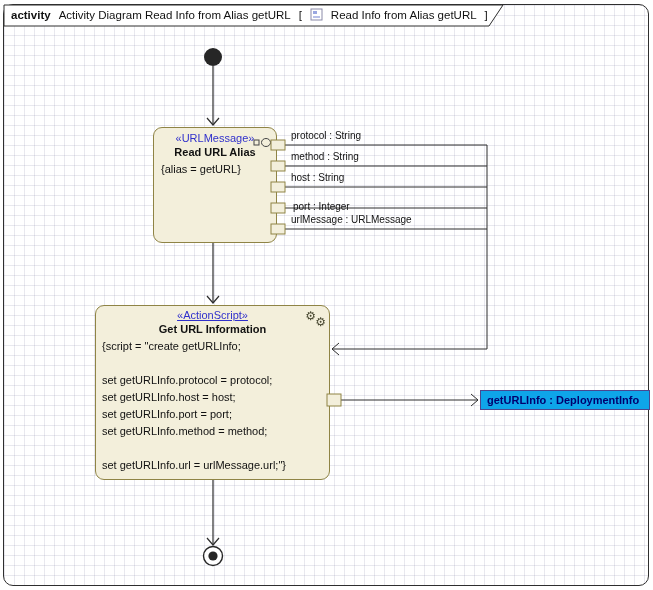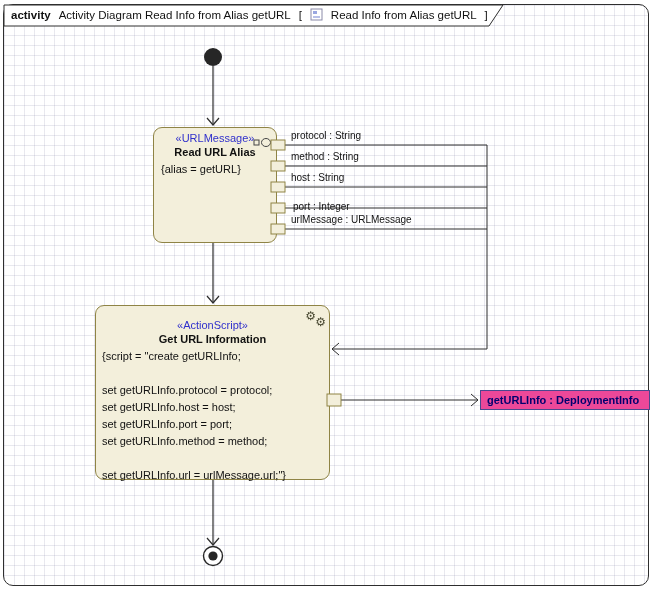--- a/index.html
+++ b/index.html
@@ -33,21 +33,21 @@
   .stereotype { color: #3030CC; text-align: center; font-size: 11px; padding-top: 4px; }
   .node-name  { font-weight: bold; text-align: center; font-size: 11px; margin-top: 2px; color: #111; }
   .node-body  { font-size: 11px; margin: 5px 14px 0 7px; color: #111; }
   .script     { font-size: 11px; margin: 3px 4px 0 6px; color: #111; }
   .script-line{ min-height: 17px; line-height: 17px; white-space: nowrap; }
 
   .pin-label { position: absolute; font-size: 10px; color: #111; white-space: nowrap; z-index: 6; }
 
   .obj-box {
     position: absolute; left: 480px; top: 390px; width: 170px; height: 20px;
-    background: #ec4899; border: 1px solid #4a478f;
+    background: #0ea5e9; border: 1px solid #4a478f;
     display: flex; align-items: center; padding-left: 6px;
     font-size: 11px; font-weight: bold; color: #00006E; z-index: 2; white-space: nowrap;
   }
 
   .reader-icon { position: absolute; right: 4px; top: 6px; }
   .gear { position: absolute; font-size: 12px; color: #4a4a33; line-height: 12px; }
   .gear1 { right: 13px; top: 4px; }
   .gear2 { right: 3px; top: 10px; }
 </style>
 </head>
@@ -63,21 +63,21 @@
       <svg width="19" height="11" viewBox="0 0 19 11">
         <rect x="1" y="3" width="5" height="5" fill="none" stroke="#444" stroke-width="1"></rect>
         <ellipse cx="13" cy="5.5" rx="4.5" ry="4" fill="none" stroke="#444" stroke-width="1"></ellipse>
       </svg>
     </span>
     <div class="node-name">Read URL Alias</div>
     <div class="node-body">{alias = getURL}</div>
   </div>
 
   <div class="uml-node" style="left:95px; top:305px; width:235px; height:175px;">
-    <div class="stereotype" style="padding-top:13px;">«ActionScript»</div>
+    <div class="stereotype" style="padding-top:3px;text-decoration:underline;">«ActionScript»</div>
     <span class="gear gear1">⚙</span>
     <span class="gear gear2">⚙</span>
     <div class="node-name">Get URL Information</div>
     <div class="script">
       <div class="script-line">{script = "create getURLInfo;</div>
       <div class="script-line"></div>
       <div class="script-line">set getURLInfo.protocol = protocol;</div>
       <div class="script-line">set getURLInfo.host = host;</div>
       <div class="script-line">set getURLInfo.port = port;</div>
       <div class="script-line">set getURLInfo.method = method;</div>

